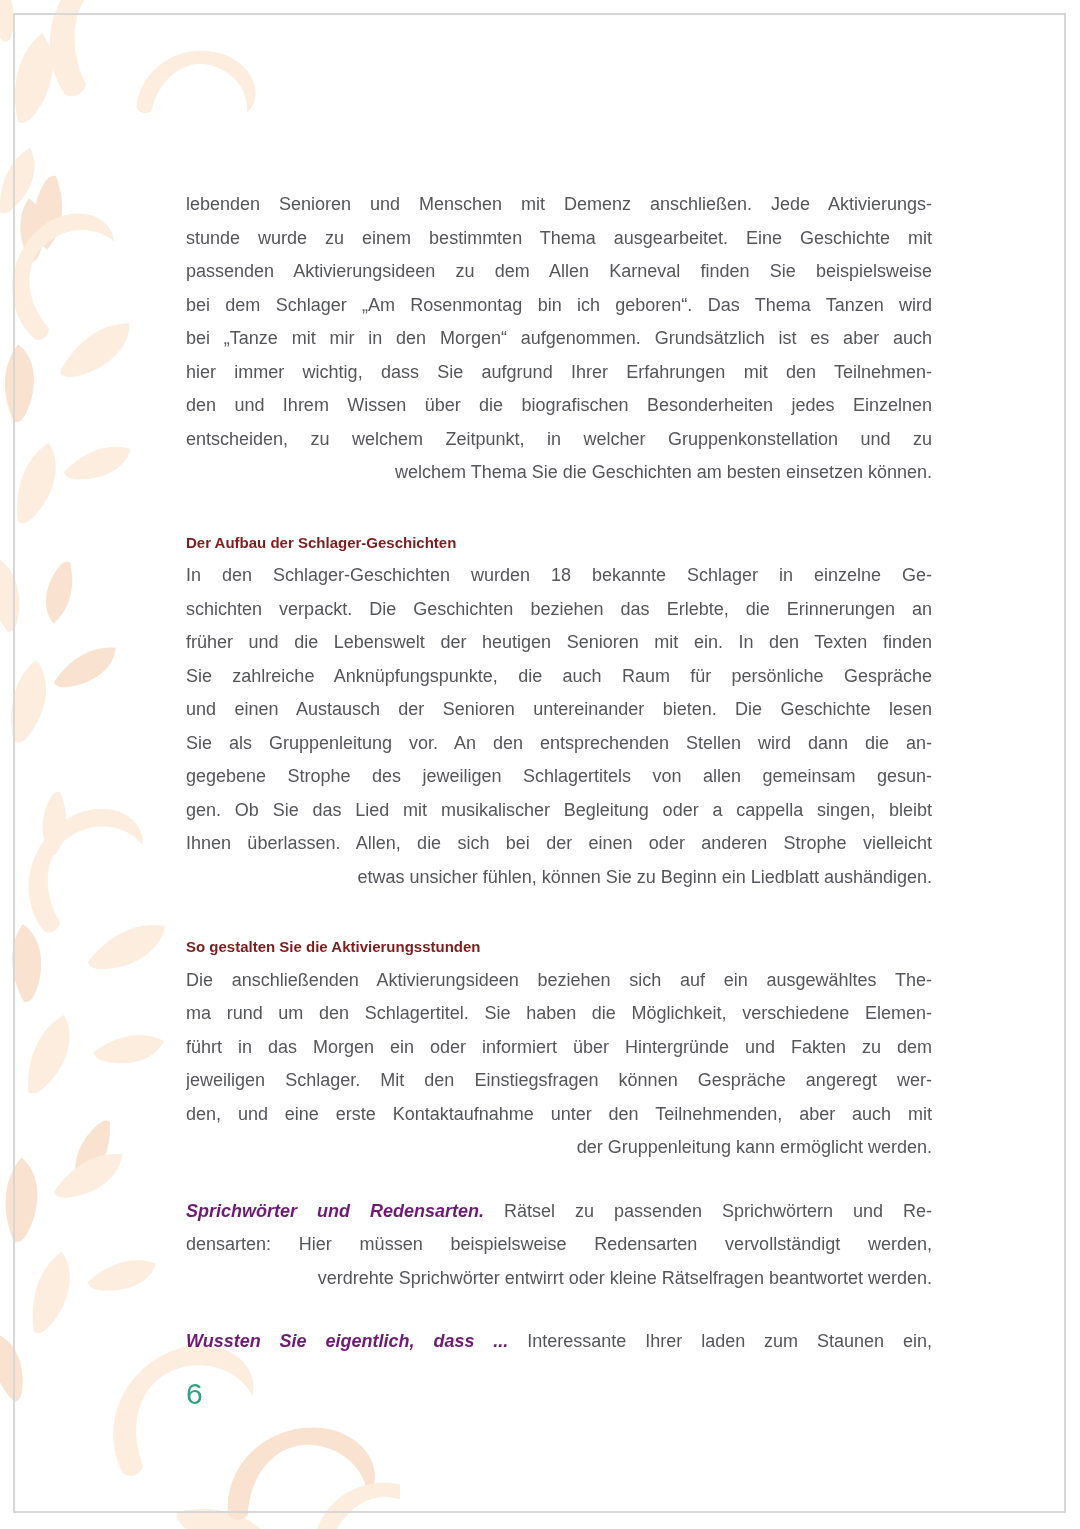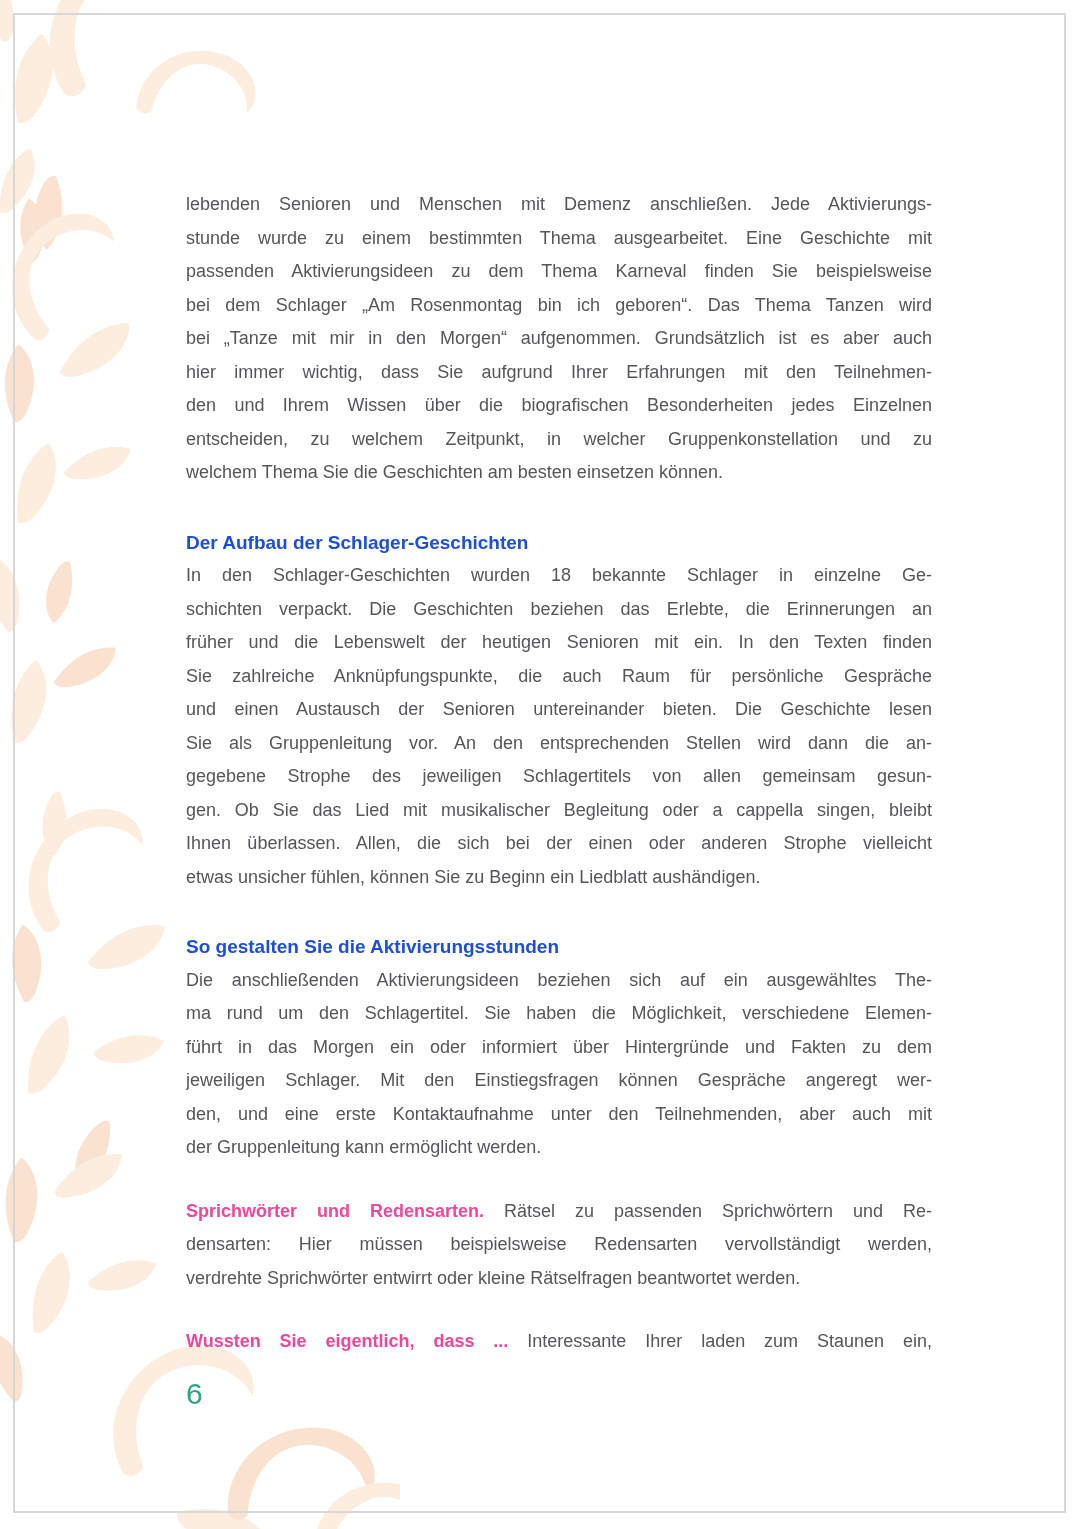--- a/index.html
+++ b/index.html
@@ -55,31 +55,32 @@
   .line {
     text-align: justify;
     height: 33.5px;
     overflow: hidden;
   }
   .line::after {
     content: "";
     display: inline-block;
     width: 100%;
   }
-  .line.last { text-align: left; }
+  .line.last { text-align: right; }
   .line.last::after { content: none; }
   .line b {
-    color: #ec4899;
+    color: #701a75;
     font-weight: 700;
+    font-style: italic;
   }
   .heading {
     margin: 36px 0 0 0;
-    font-size: 19px;
+    font-size: 15px;
     font-weight: 700;
-    color: #1d4ed8;
+    color: #7f1d1d;
     line-height: 33.5px;
     height: 33.5px;
   }
   .page-number {
     margin-top: 18px;
     font-size: 30px;
     line-height: 33.5px;
     color: #2EA38A;
   }
 </style>
@@ -130,21 +131,21 @@
   <use href="#swirl" class="pl" transform="translate(318,1527) rotate(30) scale(1.2)"></use>
 </svg>
 
 <div class="frame"></div>
 
 <div class="content">
 
   <div class="para">
       <div class="line"><span>lebenden Senioren und Menschen mit Demenz anschließen. Jede Aktivierungs-</span></div>
       <div class="line"><span>stunde wurde zu einem bestimmten Thema ausgearbeitet. Eine Geschichte mit</span></div>
-      <div class="line"><span>passenden Aktivierungsideen zu dem Thema Karneval finden Sie beispielsweise</span></div>
+      <div class="line"><span>passenden Aktivierungsideen zu dem Allen Karneval finden Sie beispielsweise</span></div>
       <div class="line"><span>bei dem Schlager „Am Rosenmontag bin ich geboren“. Das Thema Tanzen wird</span></div>
       <div class="line"><span>bei „Tanze mit mir in den Morgen“ aufgenommen. Grundsätzlich ist es aber auch</span></div>
       <div class="line"><span>hier immer wichtig, dass Sie aufgrund Ihrer Erfahrungen mit den Teilnehmen-</span></div>
       <div class="line"><span>den und Ihrem Wissen über die biografischen Besonderheiten jedes Einzelnen</span></div>
       <div class="line"><span>entscheiden, zu welchem Zeitpunkt, in welcher Gruppenkonstellation und zu</span></div>
       <div class="line last"><span>welchem Thema Sie die Geschichten am besten einsetzen können.</span></div>
     </div>
 
   <div class="heading">Der Aufbau der Schlager-Geschichten</div>
   <div class="para">

